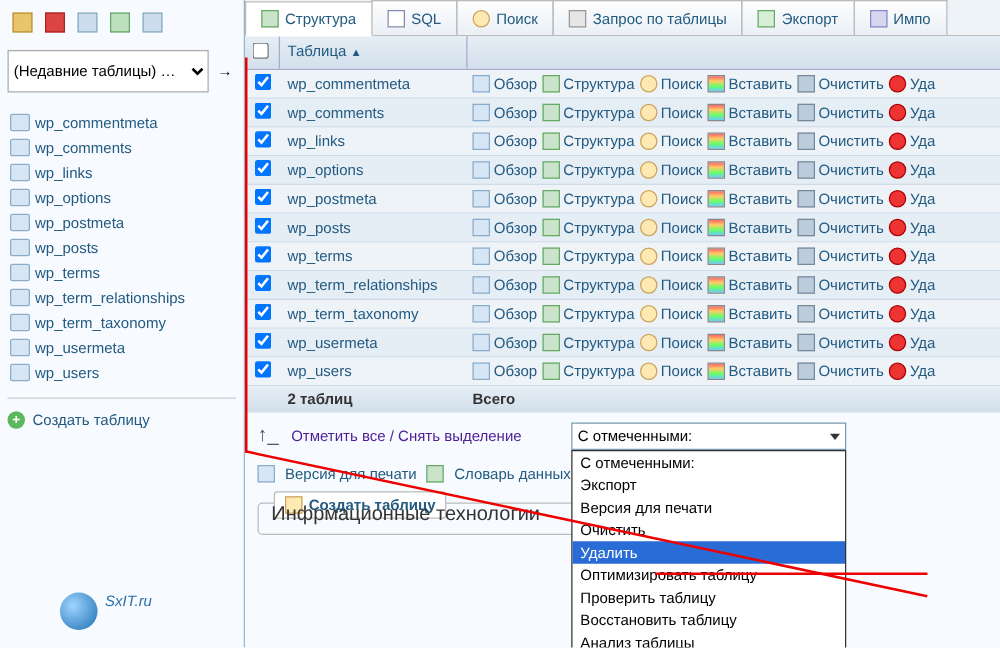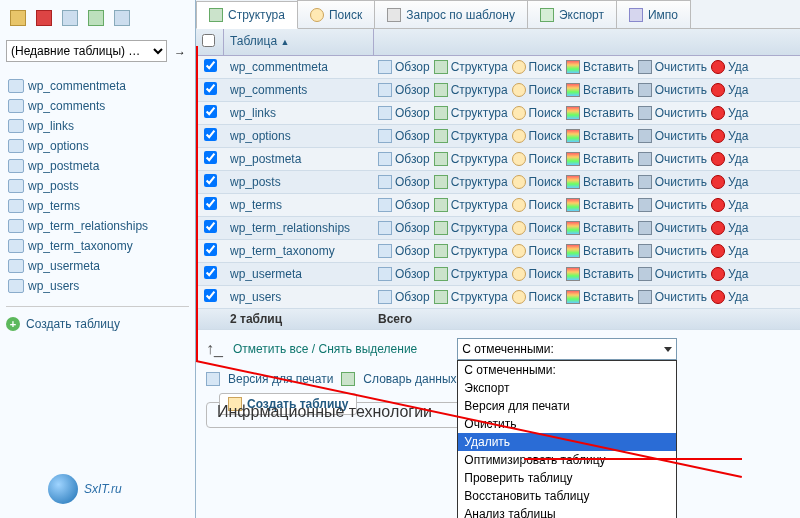--- a/index.html
+++ b/index.html
@@ -2,28 +2,28 @@
 <html><head>
 <meta charset="utf-8">
 <style>
 *{box-sizing:border-box;margin:0;padding:0;font-family:"Segoe UI",Arial,sans-serif;font-size:12px}
 body{background:#f7fbff;width:800px;height:518px;overflow:hidden;position:relative}
 a{color:#235a81;text-decoration:none}
 .sidebar{position:absolute;left:0;top:0;width:195px;height:518px;background:#f7fbff;padding:6px}
 .side-icons{display:flex;gap:10px;padding:4px 4px 10px}
 .side-icons span{width:16px;height:16px;display:inline-block}
 .recent-sel{display:flex;align-items:center;gap:4px;margin:4px 0 14px}
-.recent-sel select{flex:1;border:1px solid #aaa;height:22px;font-size:12px;background:#fff}
+.recent-sel select{flex:1;border:1px solid #aaa;height:34px;font-size:12px;background:#fff}
 .recent-sel .go{width:18px;text-align:center}
 .tree-item{display:flex;align-items:center;gap:4px;padding:3px 2px;color:#235a81;cursor:pointer}
 .tree-item .ticon{width:16px;height:14px;background:#d6e6f5;border:1px solid #8aaccb;border-radius:2px;display:inline-block}
 hr.sep{border:none;border-top:1px solid #ccc;margin:10px 0}
 .create-db{display:flex;align-items:center;gap:6px;color:#235a81;cursor:pointer}
 .plus-ic{width:14px;height:14px;border-radius:50%;background:#5cb85c;color:#fff;display:inline-flex;align-items:center;justify-content:center;font-weight:bold;font-size:11px}
-.logo{position:absolute;left:48px;bottom:14px;display:flex;align-items:center;gap:6px;font-size:20px;font-style:italic;color:#2a6ea8}
+.logo{position:absolute;left:48px;bottom:14px;display:flex;align-items:flex-start;gap:6px;font-size:20px;font-style:italic;color:#2a6ea8}
 .logo .globe{width:30px;height:30px;border-radius:50%;background:radial-gradient(circle at 35% 35%,#9fd4ff,#1b6fb3);display:inline-block}
 .main{position:absolute;left:195px;top:0;right:0;height:518px;border-left:1px solid #97b5cc}
 .tabs{display:flex;background:#eef3f8;border-bottom:1px solid #bbb}
 .tab{display:flex;align-items:center;gap:5px;padding:6px 12px;border:1px solid #bbb;border-bottom:none;margin-right:-1px;background:linear-gradient(#fdfdfd,#eaf0f6);color:#235a81;cursor:pointer;white-space:nowrap}
 .tab.active{background:#fff;font-weight:normal;border-bottom:1px solid #fff;position:relative;top:1px}
 .tab .ic{width:14px;height:14px;display:inline-block}
 .grid-head{display:flex;background:linear-gradient(#e6eef5,#d2dfeb);border-bottom:1px solid #aac}
 .gh-check{width:28px;border-right:1px solid #aac;padding:5px 6px}
 .gh-table{width:150px;padding:5px 6px;font-weight:normal;color:#235a81;border-right:1px solid #aac}
 .gh-action{flex:1;padding:5px 6px;font-weight:bold;color:#235a81}
@@ -34,21 +34,21 @@
 .c-name{width:150px;padding:3px 6px}
 .c-name a{color:#235a81}
 .c-act{flex:1;padding:3px 4px;display:flex;align-items:center;gap:4px;flex-wrap:nowrap;overflow:hidden}
 .act{display:inline-flex;align-items:center;gap:3px;color:#235a81;cursor:pointer;white-space:nowrap}
 .act .ai{width:14px;height:14px;display:inline-block}
 .row.total{background:linear-gradient(#e6eef5,#d2dfeb)}
 .row.total .c-name,.row.total .c-act{font-weight:bold;color:#333}
 .below{padding:8px 10px;position:relative}
 .selbar{display:flex;align-items:center;gap:10px;margin-bottom:12px}
 .arrow-up{font-size:16px;color:#555}
-.selbar a{color:#0f766e;cursor:pointer}
+.selbar a{color:#4c1d95;cursor:pointer}
 .dd-wrap{position:relative;margin-left:30px}
 .dd-sel{width:220px;height:22px;border:1px solid #7a9ab2;background:#fff;padding:2px 4px;display:flex;align-items:center;justify-content:space-between;cursor:pointer}
 .dd-list{position:absolute;top:22px;left:0;width:220px;background:#fff;border:1px solid #333;z-index:50}
 .dd-item{padding:2px 6px;cursor:pointer;white-space:nowrap}
 .dd-item.hl{background:#2a6cd6;color:#fff}
 .print-row{display:flex;align-items:center;gap:8px;margin:4px 0 16px;color:#235a81}
 .create-box{border:1px solid #bbb;border-radius:4px;padding:12px 14px;background:#f7fbff;position:relative;width:430px}
 .create-legend{position:absolute;top:-10px;left:12px;background:#fff;border:1px solid #bbb;border-radius:3px;padding:3px 8px;display:flex;align-items:center;gap:5px;color:#235a81;font-weight:bold}
 .create-body{margin-top:10px;display:flex;align-items:center;gap:8px}
 .create-body input{border:1px solid #999;height:22px;width:200px;padding:0 4px}
@@ -142,26 +142,30 @@
   </div>
 </div>
 
 <div class="main">
   <div class="tabs">
     <div class="tab active">
         <span class="ic ic-struct"></span>
         <span>Структура</span>
       </div>
     <div class="tab">
+        <span class="ic ic-sql"></span>
+        <span>SQL</span>
+      </div>
+    <div class="tab">
         <span class="ic ic-search"></span>
         <span>Поиск</span>
       </div>
     <div class="tab">
         <span class="ic ic-query"></span>
-        <span>Запрос по шаблону</span>
+        <span>Запрос по таблицы</span>
       </div>
     <div class="tab">
         <span class="ic ic-export"></span>
         <span>Экспорт</span>
       </div>
     <div class="tab">
         <span class="ic ic-import"></span>
         <span>Импо</span>
       </div>
   </div>

